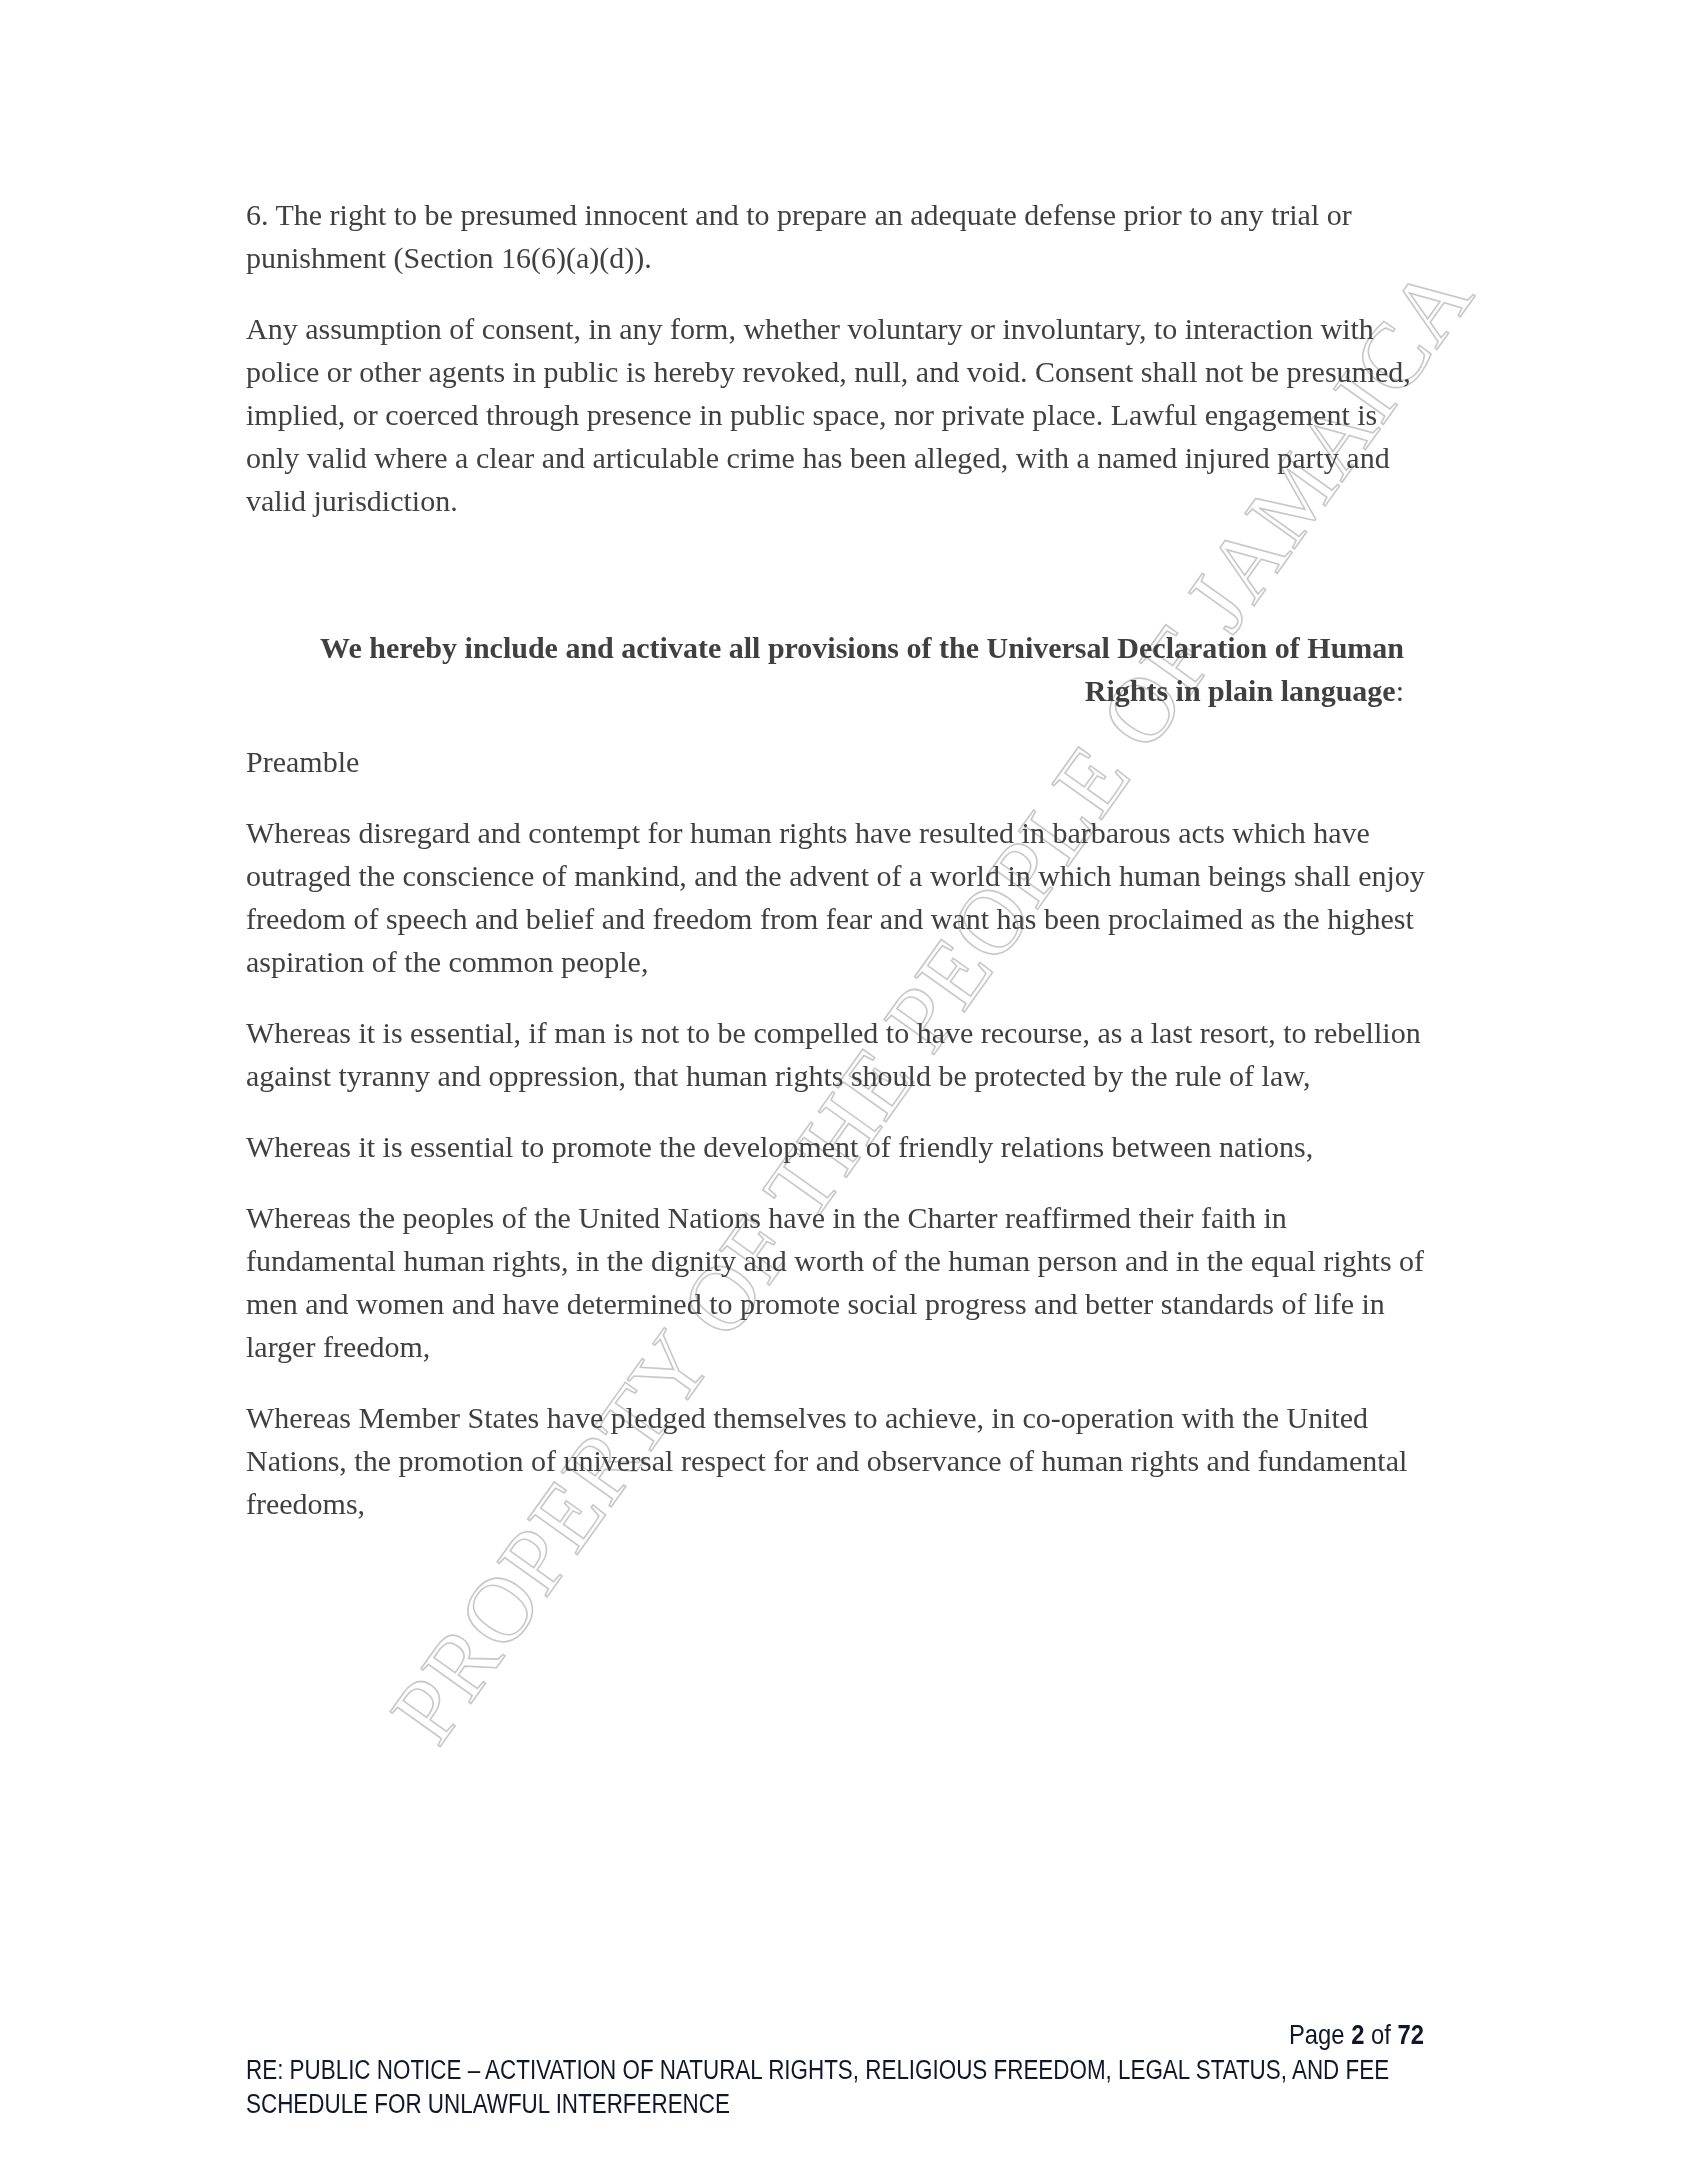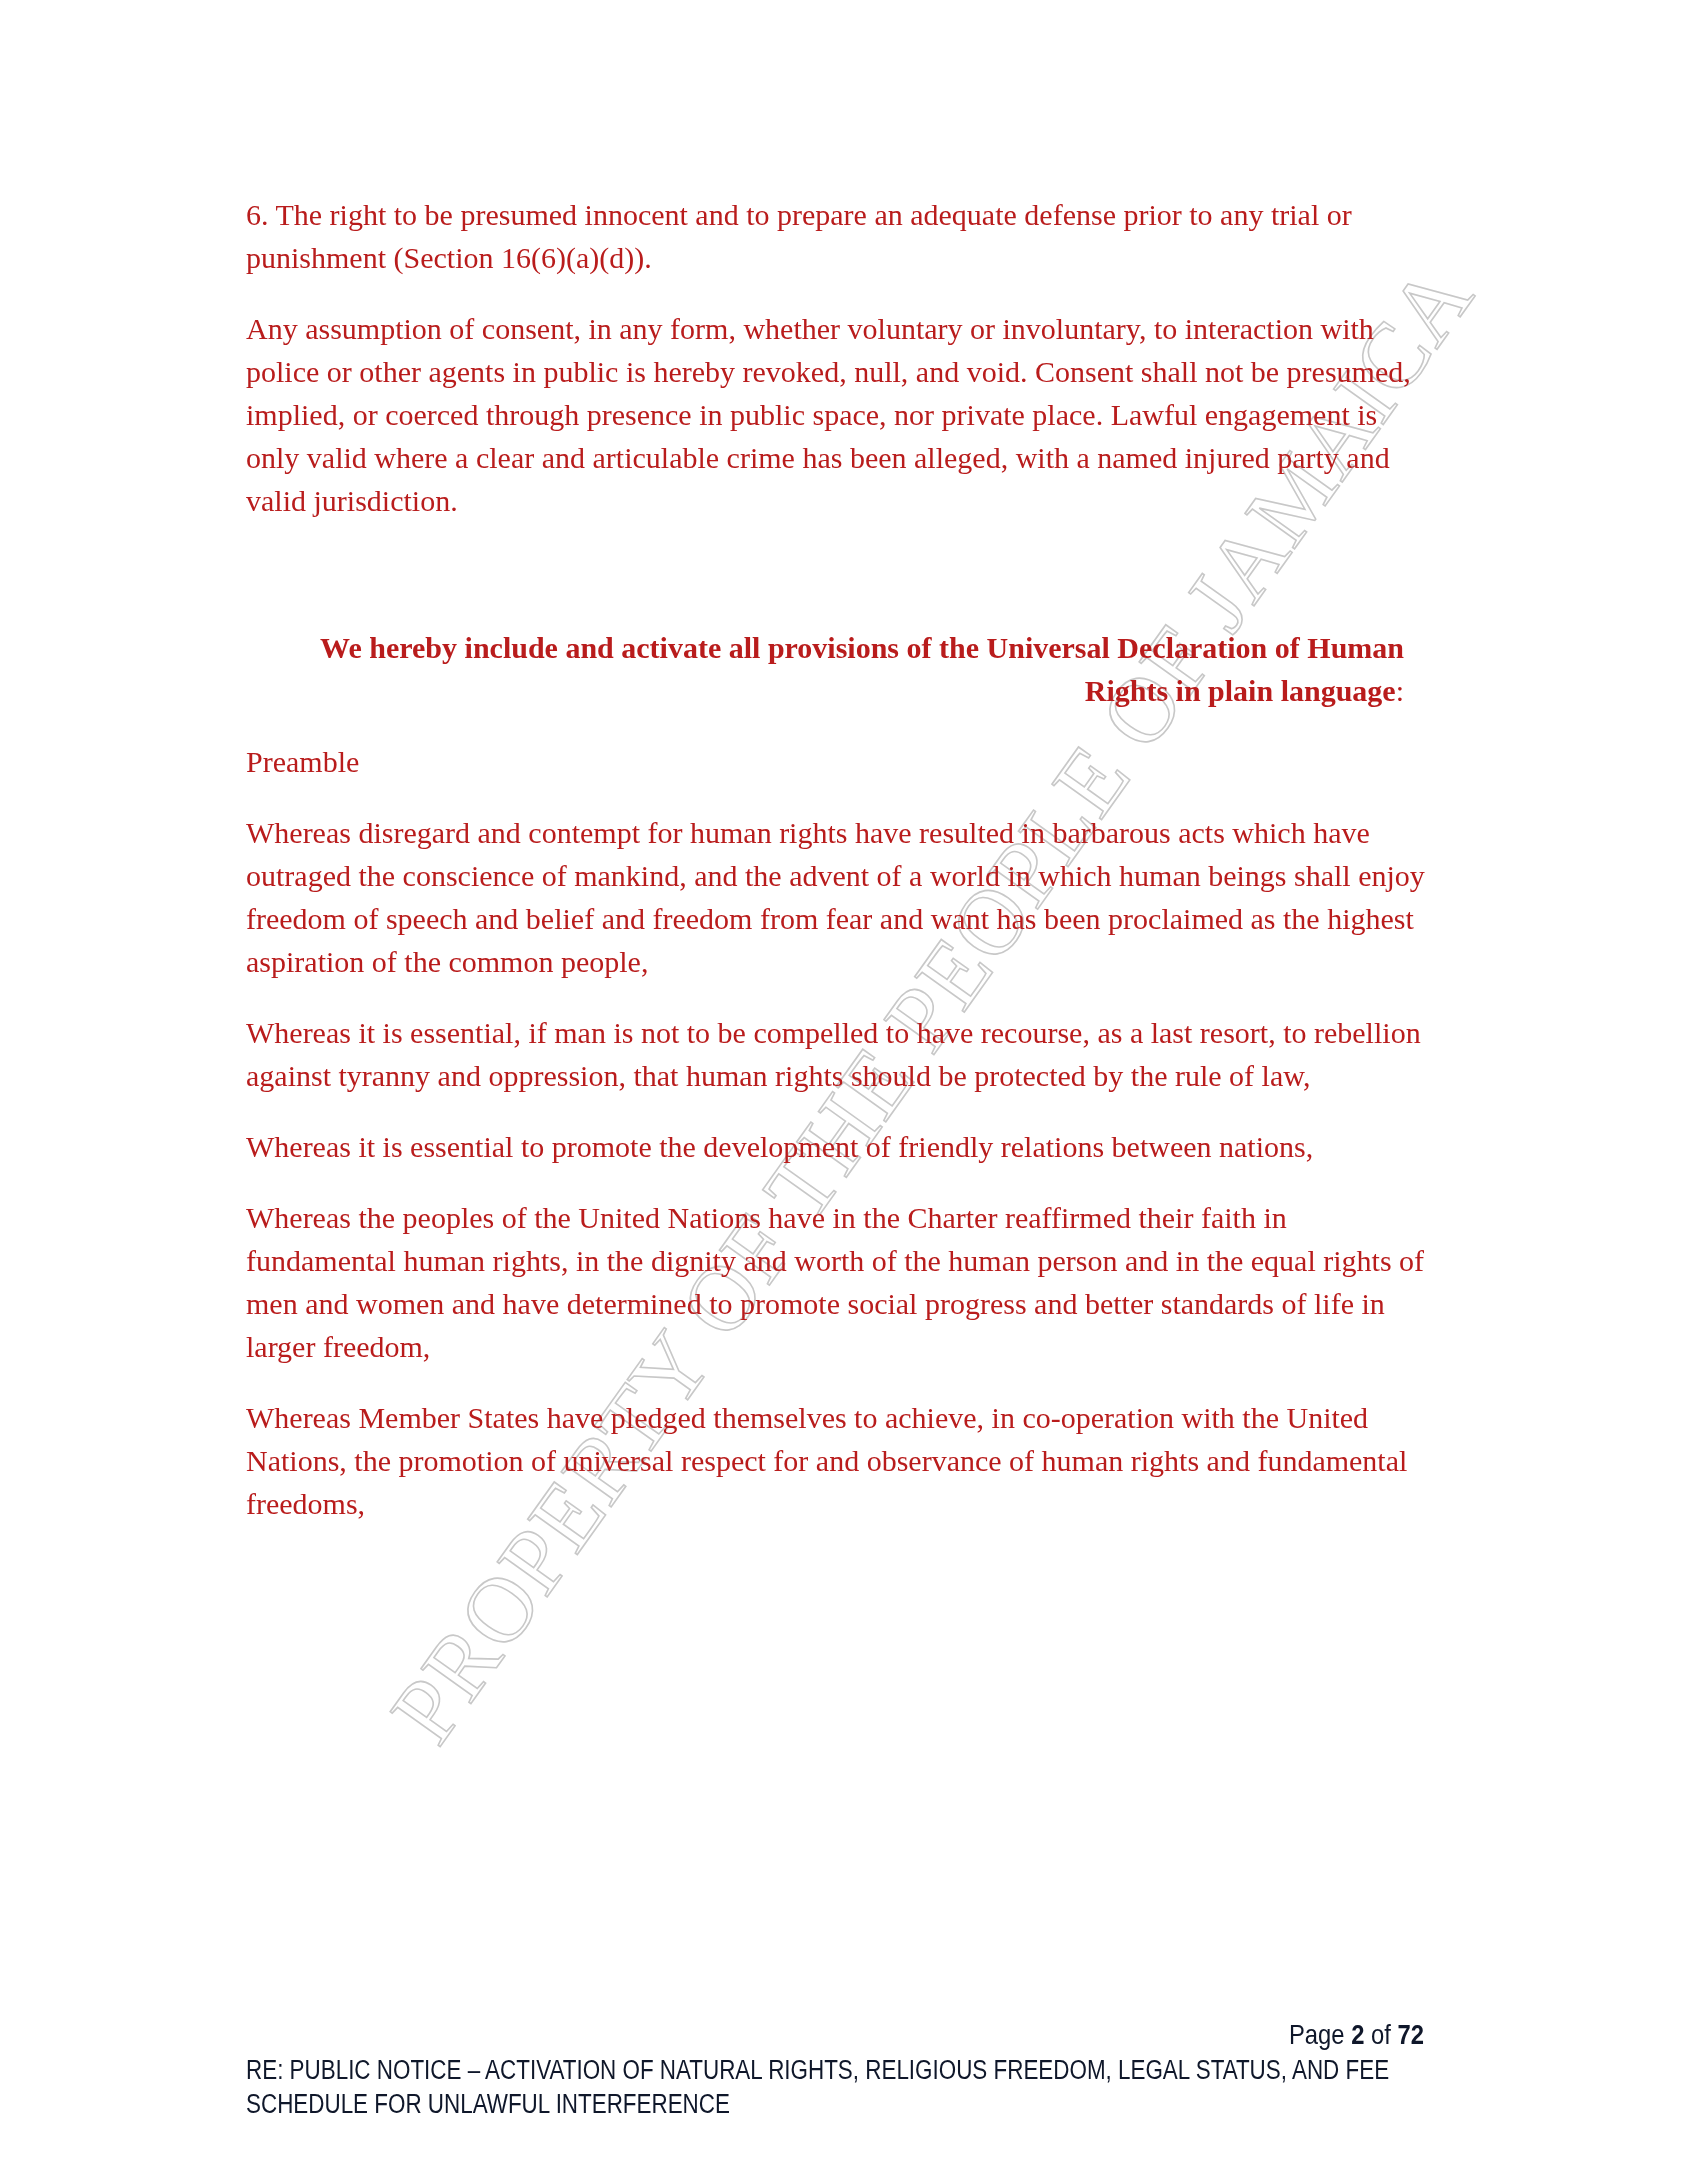--- a/index.html
+++ b/index.html
@@ -1,21 +1,21 @@
 <!DOCTYPE html>
 <html><head>
 <meta charset="utf-8">
 <style>
   html, body { margin: 0; padding: 0; background: #ffffff; }
   body { width: 1683px; height: 2178px; position: relative; overflow: hidden; }
   .page { position: absolute; left: 0; top: 0; width: 1683px; height: 2178px; background: #ffffff; }
   .body-text {
     position: absolute; left: 246px; top: 193px; width: 1188px;
     font-family: "Liberation Serif", "DejaVu Serif", serif;
-    font-size: 30px; line-height: 43px; color: #b91c1c;
+    font-size: 30px; line-height: 43px; color: #404040;
     z-index: 2;
   }
   .body-text p { margin: 0 0 28px 0; }
   .heading {
     text-align: right; font-weight: bold; margin: 104px 0 28px 0 !important;
     padding: 0 30px 0 20px;
   }
   .heading .colon { font-weight: normal; }
   .watermark {
     position: absolute; left: 89px; top: 1049px;

